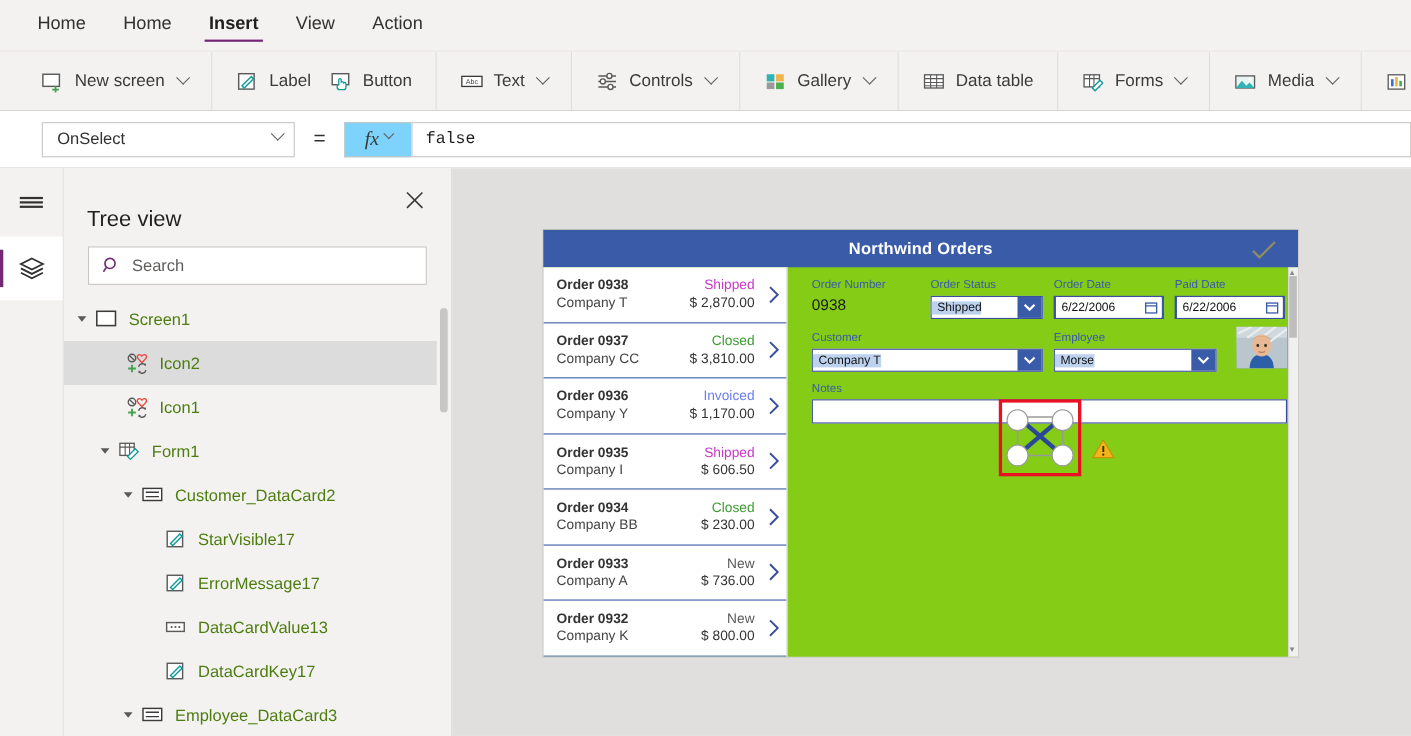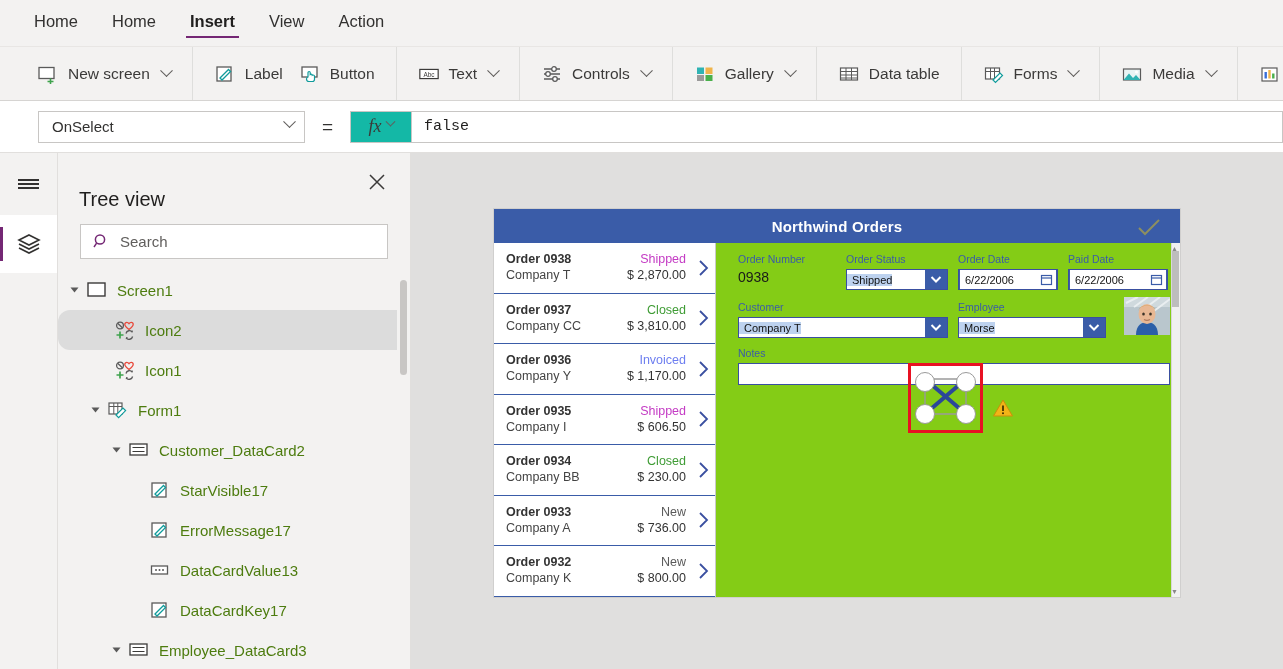--- a/index.html
+++ b/index.html
@@ -71,35 +71,35 @@
   
   #formulabar {
     height: 52px;
     background: #ffffff;
     display: flex;
     align-items: center;
     padding: 0 0 0 38px;
     border-bottom: 1px solid #e1dfdd;
   }
   #prop-select {
-    width: 267px; height: 32px;
+    width: 230px; height: 32px;
     border: 1px solid #c8c6c4;
     background: #fff;
     display: flex; align-items: center;
     justify-content: space-between;
     padding: 0 10px 0 13px;
     font-size: 15px; color: #323130;
     cursor: pointer;
   }
   #equals { font-size: 19px; color: #323130; margin: 0 17px; }
   #fx-btn {
     width: 61px; height: 32px;
     border: 1px solid #c8c6c4;
     border-right: none;
-    background: #14b8a6;
+    background: #7dd3fc;
     display: flex; align-items: center; justify-content: center;
     gap: 2px; cursor: pointer;
   }
   #fx-btn .fxg { font-family: "Liberation Serif", serif; font-style: italic; font-size: 18px; color: #3b3a39; }
   #formula-input {
     flex: 1; height: 32px;
     border: 1px solid #c8c6c4;
     background: #fff;
     display: flex; align-items: center;
     padding-left: 12px;
@@ -147,21 +147,21 @@
     display: flex; align-items: center; gap: 10px;
     padding-left: 12px; cursor: text;
   }
   #search-ph { font-size: 15px; color: #605e5c; }
   #tree-list { flex: 1; overflow: hidden; position: relative; }
   .trow {
     height: 40px; display: flex; align-items: center;
     font-size: 15px; color: #4d7c0f;
     cursor: pointer; padding-right: 10px;
   }
-  .trow.sel { background: #dcdcdc; border-radius: 12px; }
+  .trow.sel { background: #dcdcdc; }
   .twist {
     width: 0; height: 0;
     border-left: 5.5px solid #5a5a5a;
     border-top: 4px solid transparent;
     border-bottom: 4px solid transparent;
     transform: rotate(90deg);
     margin-right: 9px; flex: none;
   }
   .twist.hidden { visibility: hidden; }
   .ticon { width: 22px; height: 20px; margin-right: 9px; flex: none; }

